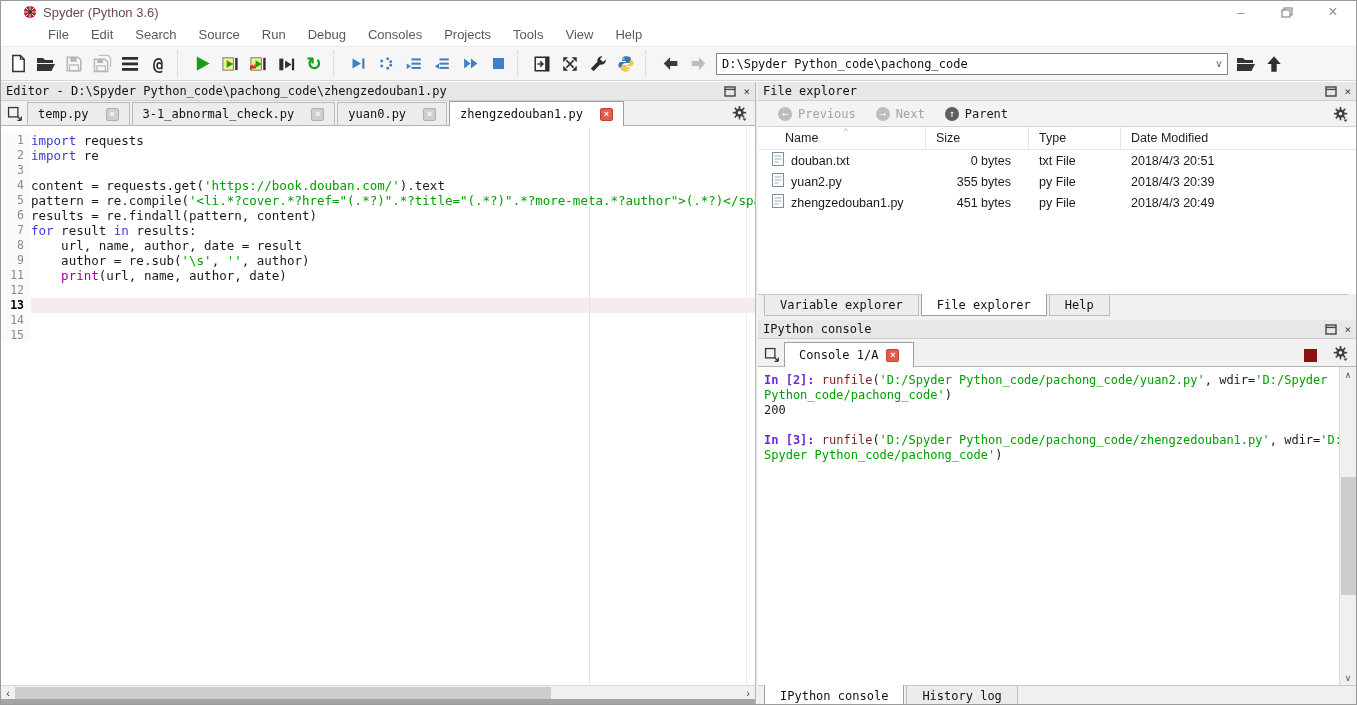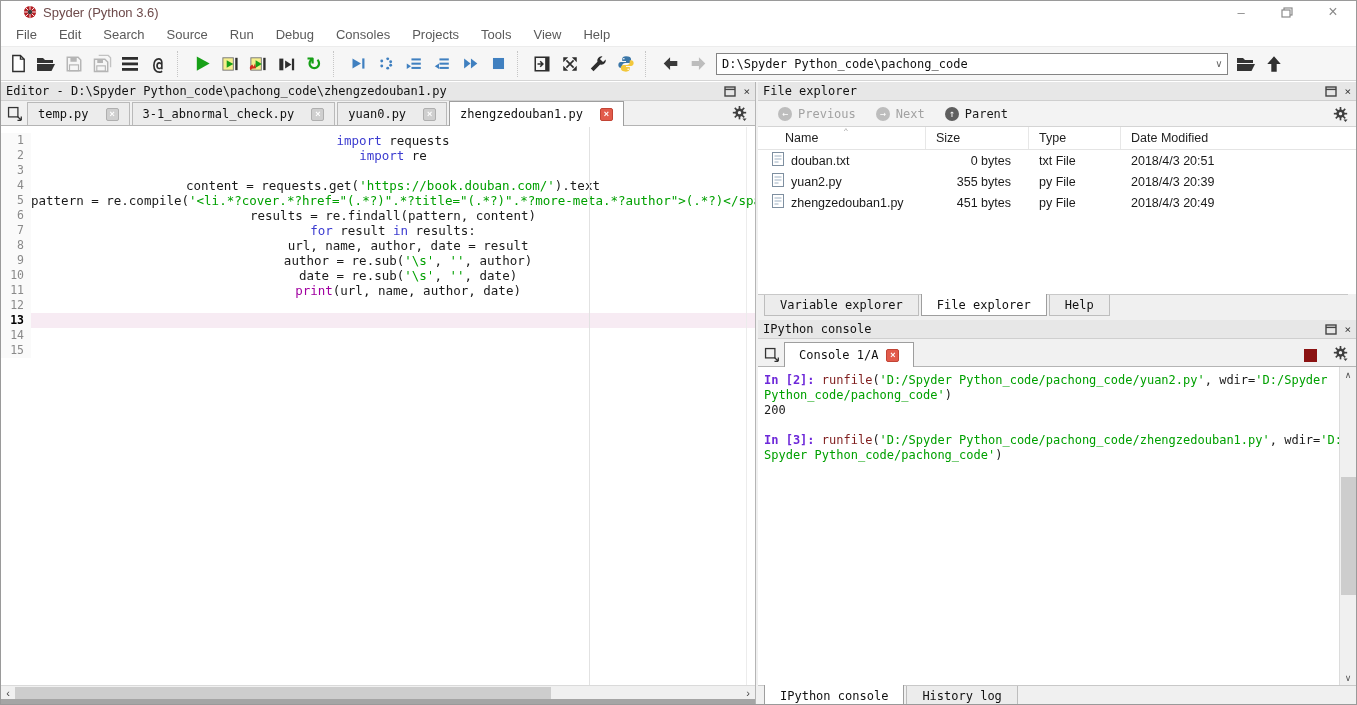--- a/index.html
+++ b/index.html
@@ -11,21 +11,21 @@
   
   .titlebar { height:22px; display:flex; align-items:center; padding-left:22px; background:#fff; }
   .app-icon { width:14px; height:14px; margin-right:6px; flex:none; }
   .title-text { font-size:13px; color:#6d4a4a; }
   .win-controls { position:absolute; top:0; right:0; height:22px; display:flex; }
   .win-btn { width:46px; height:22px; display:flex; align-items:center; justify-content:center;
              color:#8a8a8a; font-size:13px; }
   .win-btn svg { display:block; }
 
   
-  .menubar { height:23px; display:flex; align-items:center; background:#fff; padding-left:4px; }
+  .menubar { height:23px; display:flex; align-items:center; background:#fff; padding-left:4px;margin-left:32px; }
   .menu-item { padding:3px 11px; font-size:13px; color:#5a5a5a; }
 
   
   .toolbar { height:35px; background:#f6f6f6; border-top:1px solid #ececec;
              border-bottom:1px solid #d5d5d5; display:flex; align-items:center; padding:0 3px; }
   .tbtn { width:28px; height:28px; display:flex; align-items:center; justify-content:center; flex:none; }
   .tbtn svg { display:block; }
   .tsep { width:8px; height:26px; border-left:1px dotted #c6c6c6; margin:0 3px 0 5px; flex:none; }
   .at-glyph { font-size:17px; font-weight:bold; color:#2e2e2e; font-family:"DejaVu Sans Mono", monospace; }
   .green-glyph { color:#17a017; font-weight:bold; font-size:18px; line-height:18px; }
@@ -63,21 +63,21 @@
 
   
   .code-area { position:absolute; top:45px; left:0; right:0; bottom:19px; background:#fff;
                overflow:hidden; padding-top:6px; }
   .edge-line { position:absolute; left:588px; top:0; bottom:0; width:1px; background:#e2e2e2; }
   .flag-line { position:absolute; right:8px; top:0; bottom:0; width:1px; background:#ececec; }
   .crow { display:flex; height:15px; white-space:pre; font:12.5px "DejaVu Sans Mono", monospace; color:#1a1a1a; }
   .lnum { width:30px; text-align:right; padding-right:7px; color:#8a8a8a; flex:none;
           font-size:11.5px; background:#fafafa; }
   .crow.cur .lnum { color:#000; font-weight:bold; }
-  .ltext { flex:1; overflow:hidden;text-align:center; }
+  .ltext { flex:1; overflow:hidden; }
   .crow.cur .ltext { background:#f7ebf3; }
   .sg-kw { color:#3b3bd0; } .sg-str { color:#00a000; } .sg-bi { color:#a000a0; }
   .sg-prompt { color:#6d28d9; font-weight:bold; } .sg-fn { color:#7f1d1d; } .sg-out { color:#1a1a1a; }
 
   
   .hscroll { position:absolute; left:0; right:0; bottom:5px; height:14px; background:#f0f0f0;
              border-top:1px solid #dadada; }
   .hs-arrow { position:absolute; top:0; width:14px; height:13px; color:#444; font-size:11px;
               display:flex; align-items:center; justify-content:center; }
   .hs-left { left:0; } .hs-right { right:0; }
@@ -426,21 +426,20 @@
         <div class="flag-line"></div>
       <div class="crow"><span class="lnum">1</span><span class="ltext"><span class="sg-kw">import</span><span class="sg-pl"> requests</span></span></div>
           <div class="crow"><span class="lnum">2</span><span class="ltext"><span class="sg-kw">import</span><span class="sg-pl"> re</span></span></div>
           <div class="crow"><span class="lnum">3</span><span class="ltext"></span></div>
           <div class="crow"><span class="lnum">4</span><span class="ltext"><span class="sg-pl">content = requests.get(</span><span class="sg-str">'https://book.douban.com/'</span><span class="sg-pl">).text</span></span></div>
           <div class="crow"><span class="lnum">5</span><span class="ltext"><span class="sg-pl">pattern = re.compile(</span><span class="sg-str">'&lt;li.*?cover.*?href="(.*?)".*?title="(.*?)".*?more-meta.*?author"&gt;(.*?)&lt;/span&gt;.*</span></span></div>
           <div class="crow"><span class="lnum">6</span><span class="ltext"><span class="sg-pl">results = re.findall(pattern, content)</span></span></div>
           <div class="crow"><span class="lnum">7</span><span class="ltext"><span class="sg-kw">for</span><span class="sg-pl"> result </span><span class="sg-kw">in</span><span class="sg-pl"> results:</span></span></div>
           <div class="crow"><span class="lnum">8</span><span class="ltext"><span class="sg-pl">    url, name, author, date = result</span></span></div>
           <div class="crow"><span class="lnum">9</span><span class="ltext"><span class="sg-pl">    author = re.sub(</span><span class="sg-str">'\s'</span><span class="sg-pl">, </span><span class="sg-str">''</span><span class="sg-pl">, author)</span></span></div>
-          <div class="crow"><span class="lnum">10</span><span class="ltext"><span class="sg-pl">    date = re.sub(</span><span class="sg-str">'\s'</span><span class="sg-pl">, </span><span class="sg-str">''</span><span class="sg-pl">, date)</span></span></div>
           <div class="crow"><span class="lnum">11</span><span class="ltext"><span class="sg-pl">    </span><span class="sg-bi">print</span><span class="sg-pl">(url, name, author, date)</span></span></div>
           <div class="crow"><span class="lnum">12</span><span class="ltext"></span></div>
           <div class="crow cur"><span class="lnum">13</span><span class="ltext"></span></div>
           <div class="crow"><span class="lnum">14</span><span class="ltext"></span></div>
           <div class="crow"><span class="lnum">15</span><span class="ltext"></span></div>
         </div>
       <div class="hscroll">
         <span class="hs-arrow hs-left">‹</span>
         <span class="hthumb"></span>
         <span class="hs-arrow hs-right">›</span>

